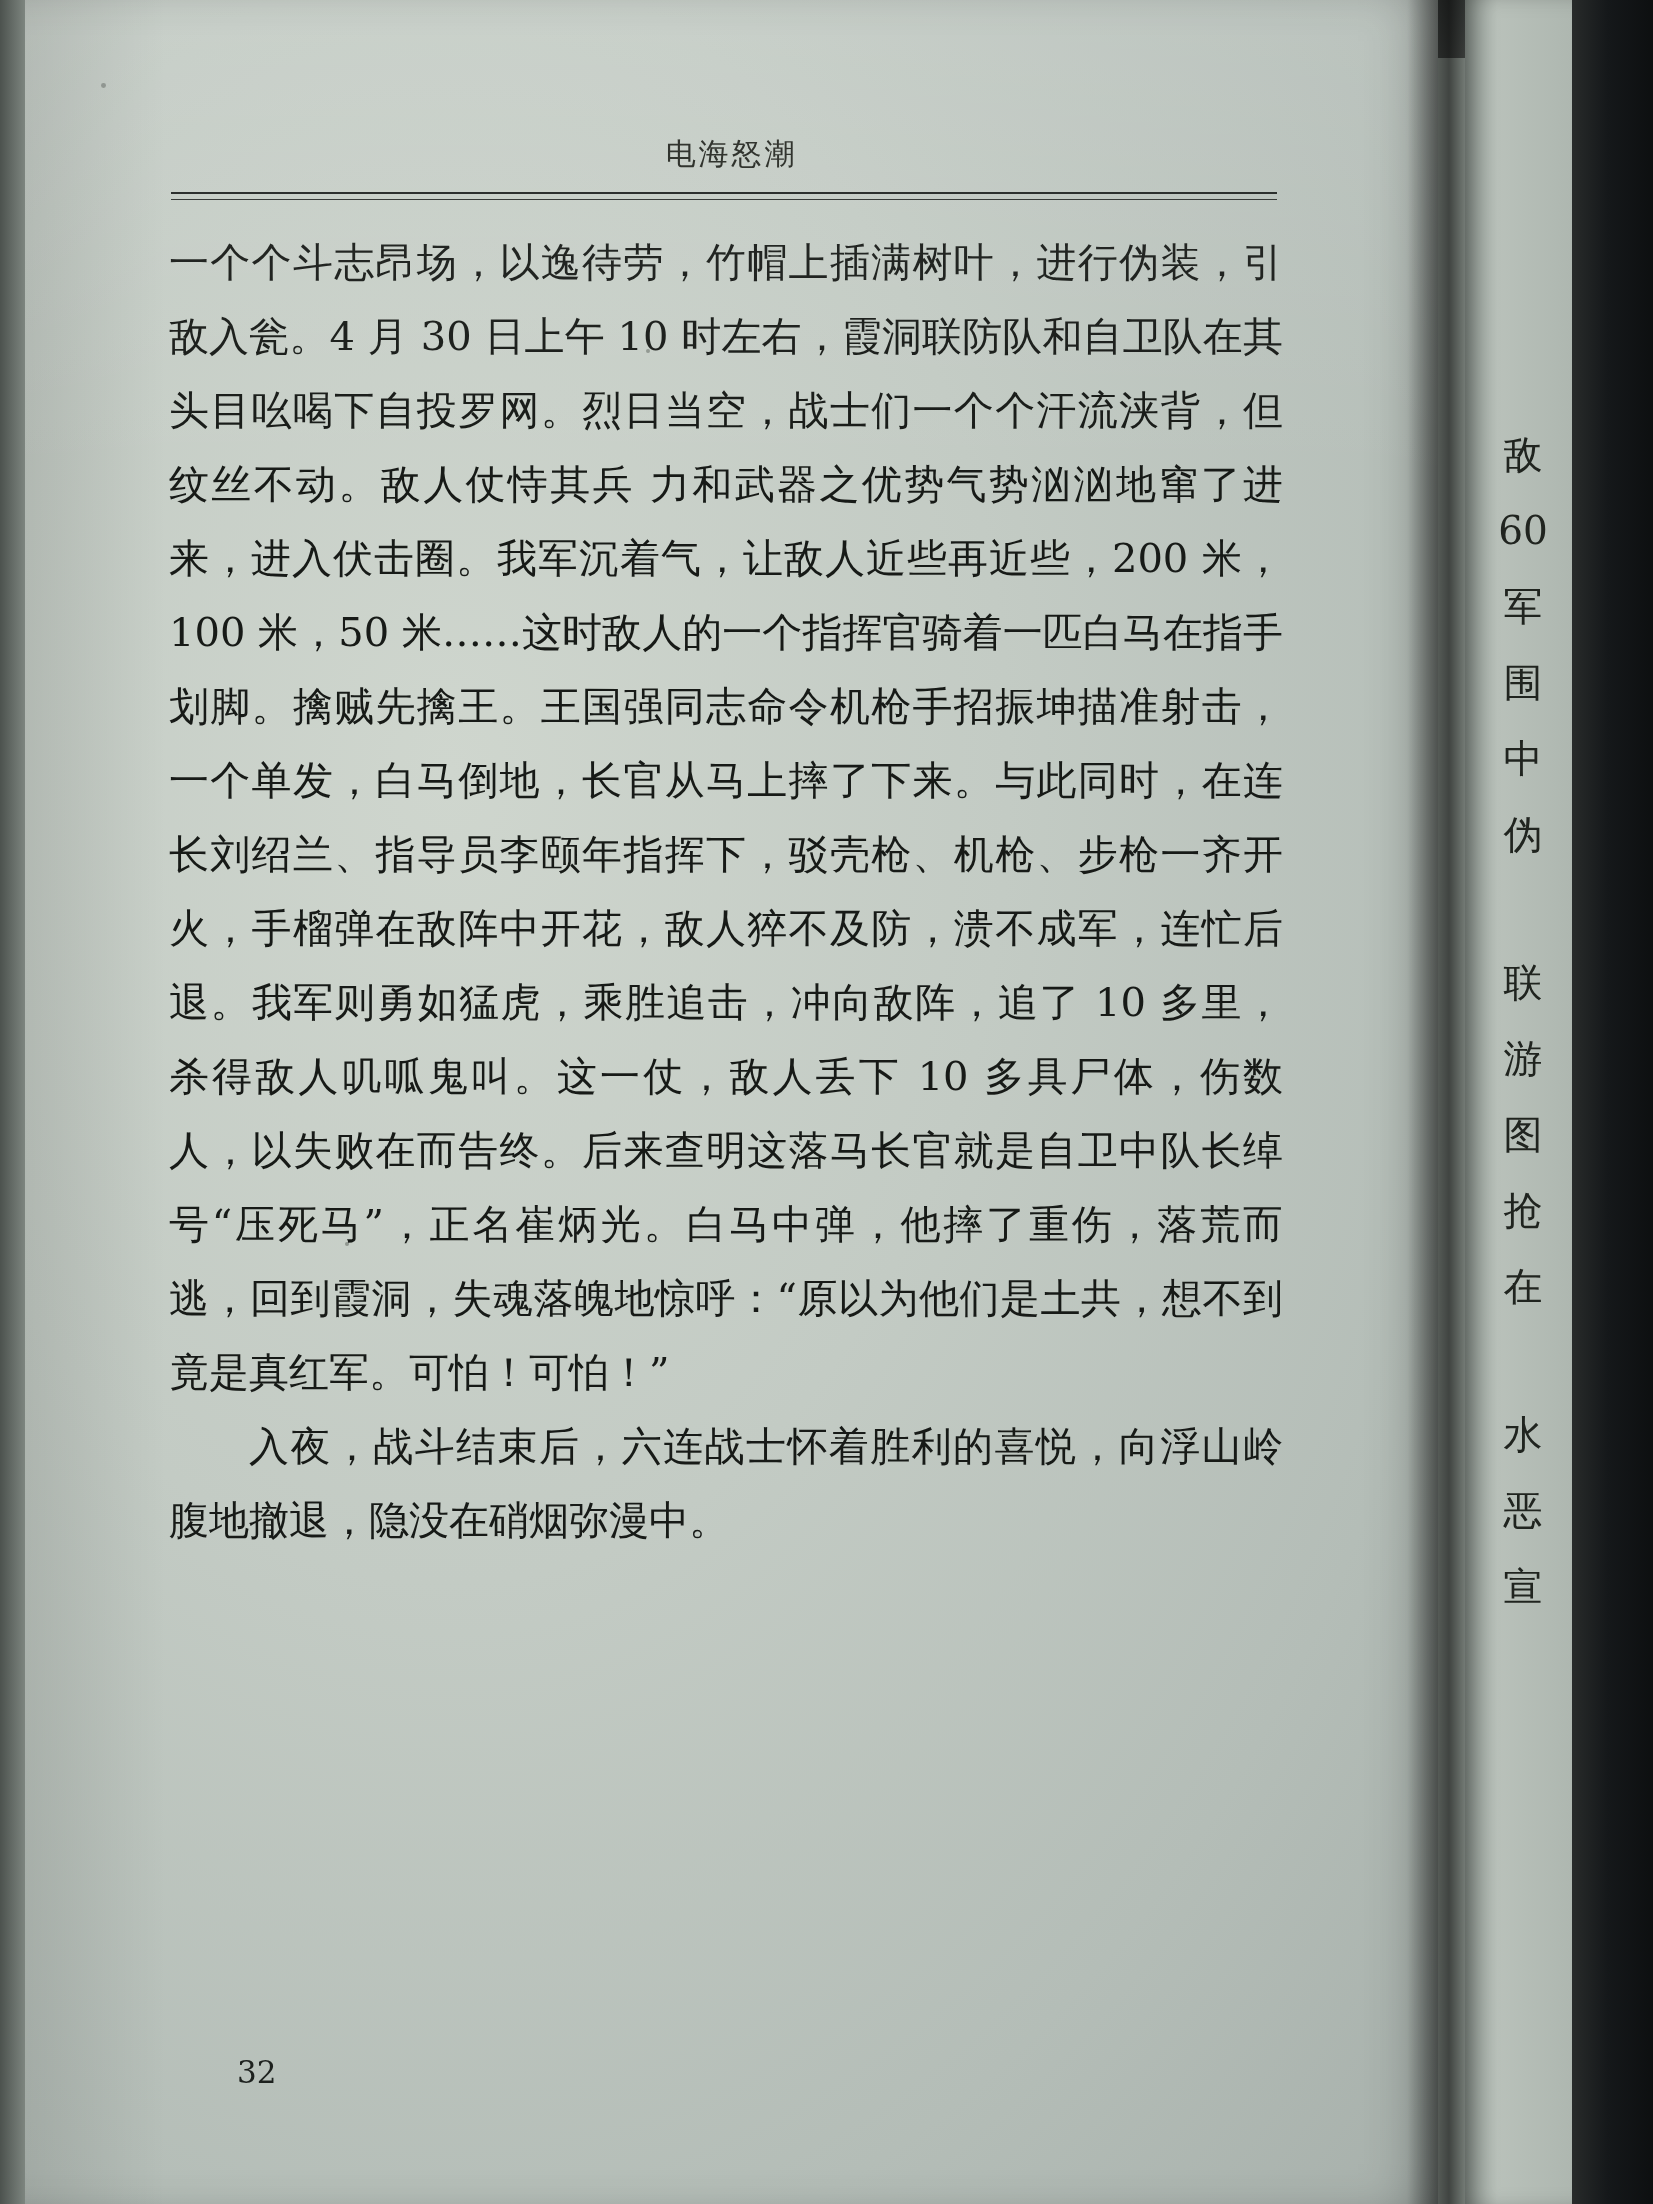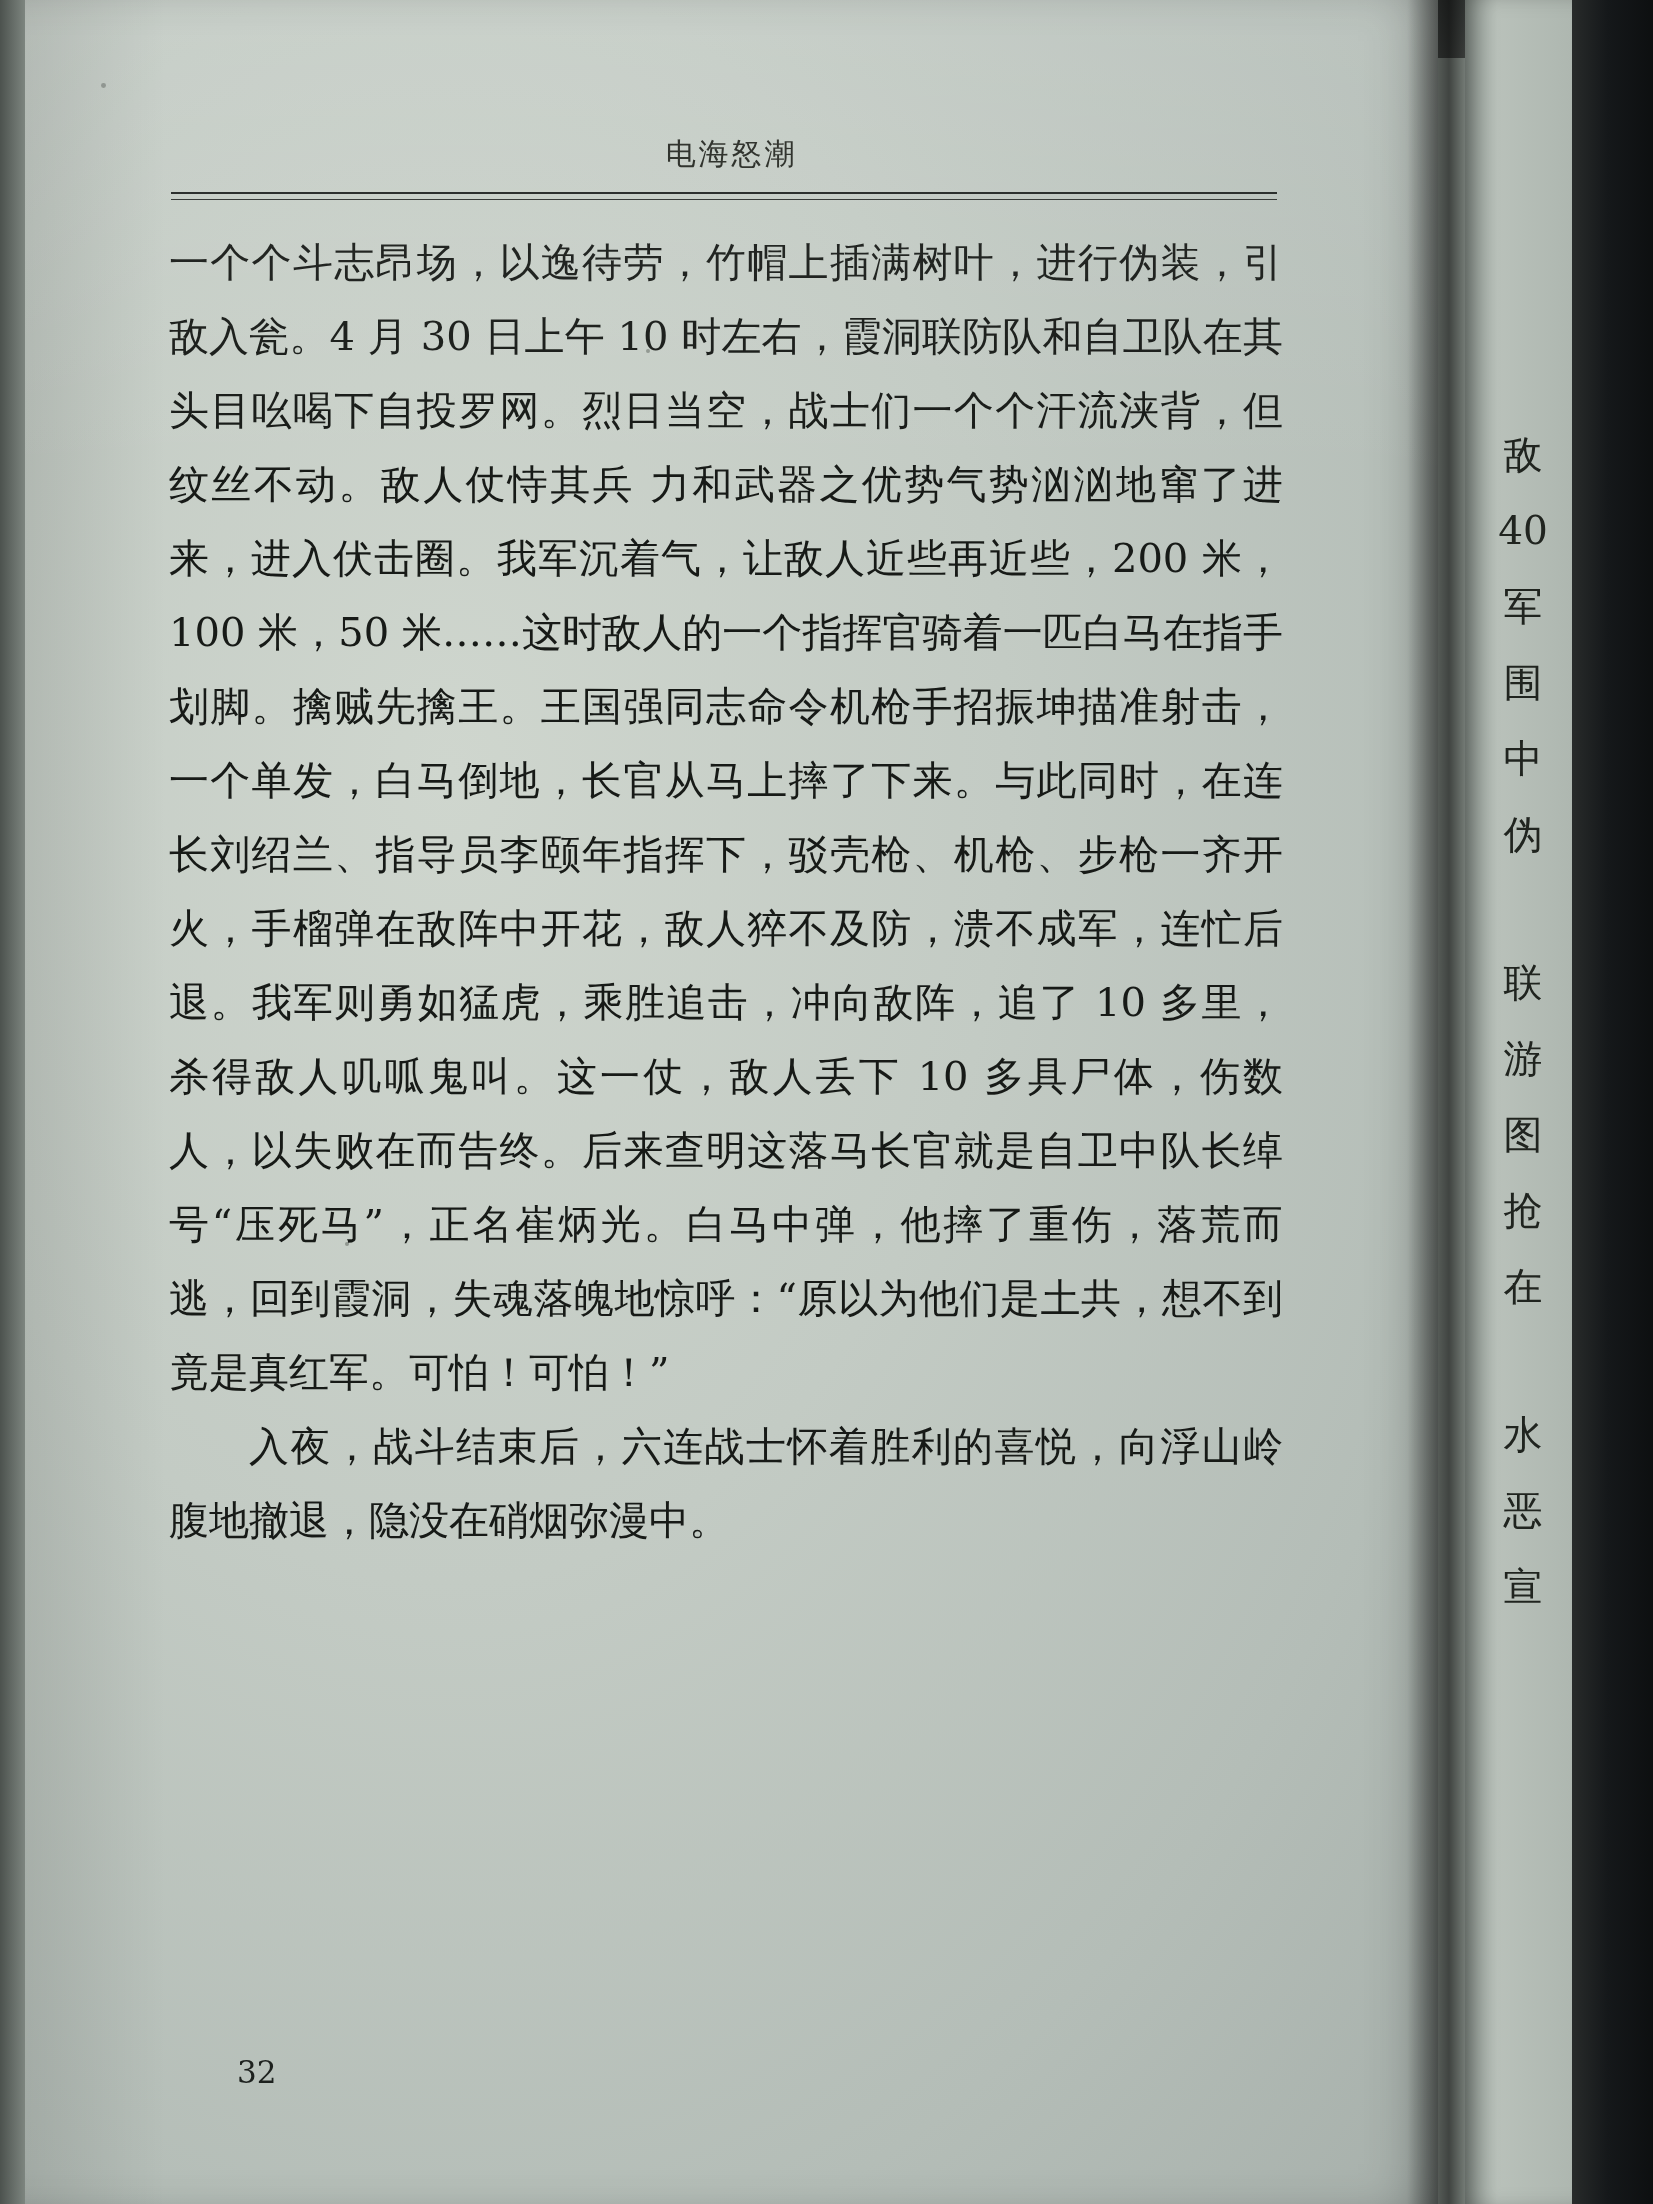--- a/index.html
+++ b/index.html
@@ -161,21 +161,21 @@
     <div class="speck" style="top:83px;left:76px;width:4.9px;height:4.9px;"></div>
     <div class="speck" style="top:349px;left:621px;width:3.9px;height:3.9px;"></div>
     <div class="speck" style="top:1242px;left:320px;width:3.9px;height:3.9px;"></div>
   </div>
 
   <div class="gutter-shadow"></div>
 
   <div class="sheet-right">
     <div class="right-col">
       <div>敌</div>
-      <div>40</div>
+      <div>60</div>
       <div>军</div>
       <div>围</div>
       <div>中</div>
       <div>伪</div>
       <div class="gap"></div>
       <div>联</div>
       <div>游</div>
       <div>图</div>
       <div>抢</div>
       <div>在</div>

